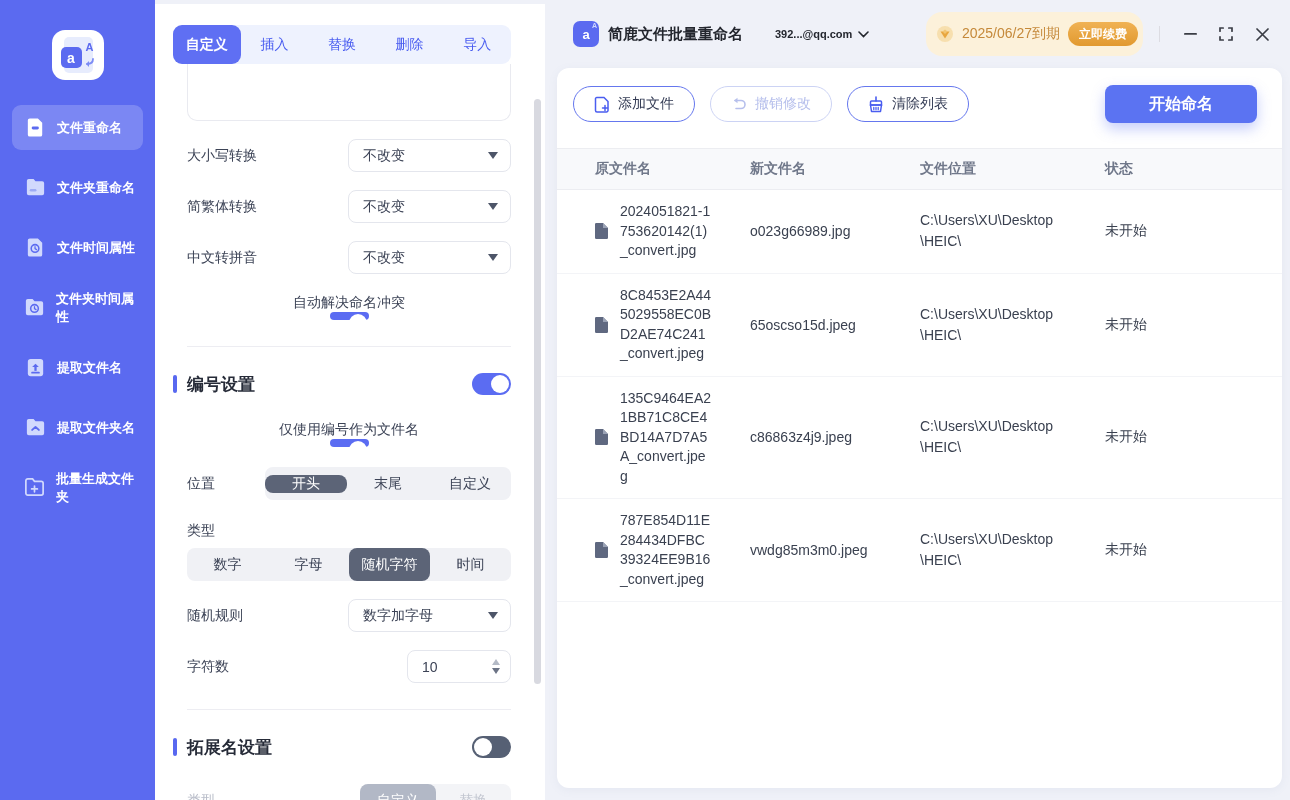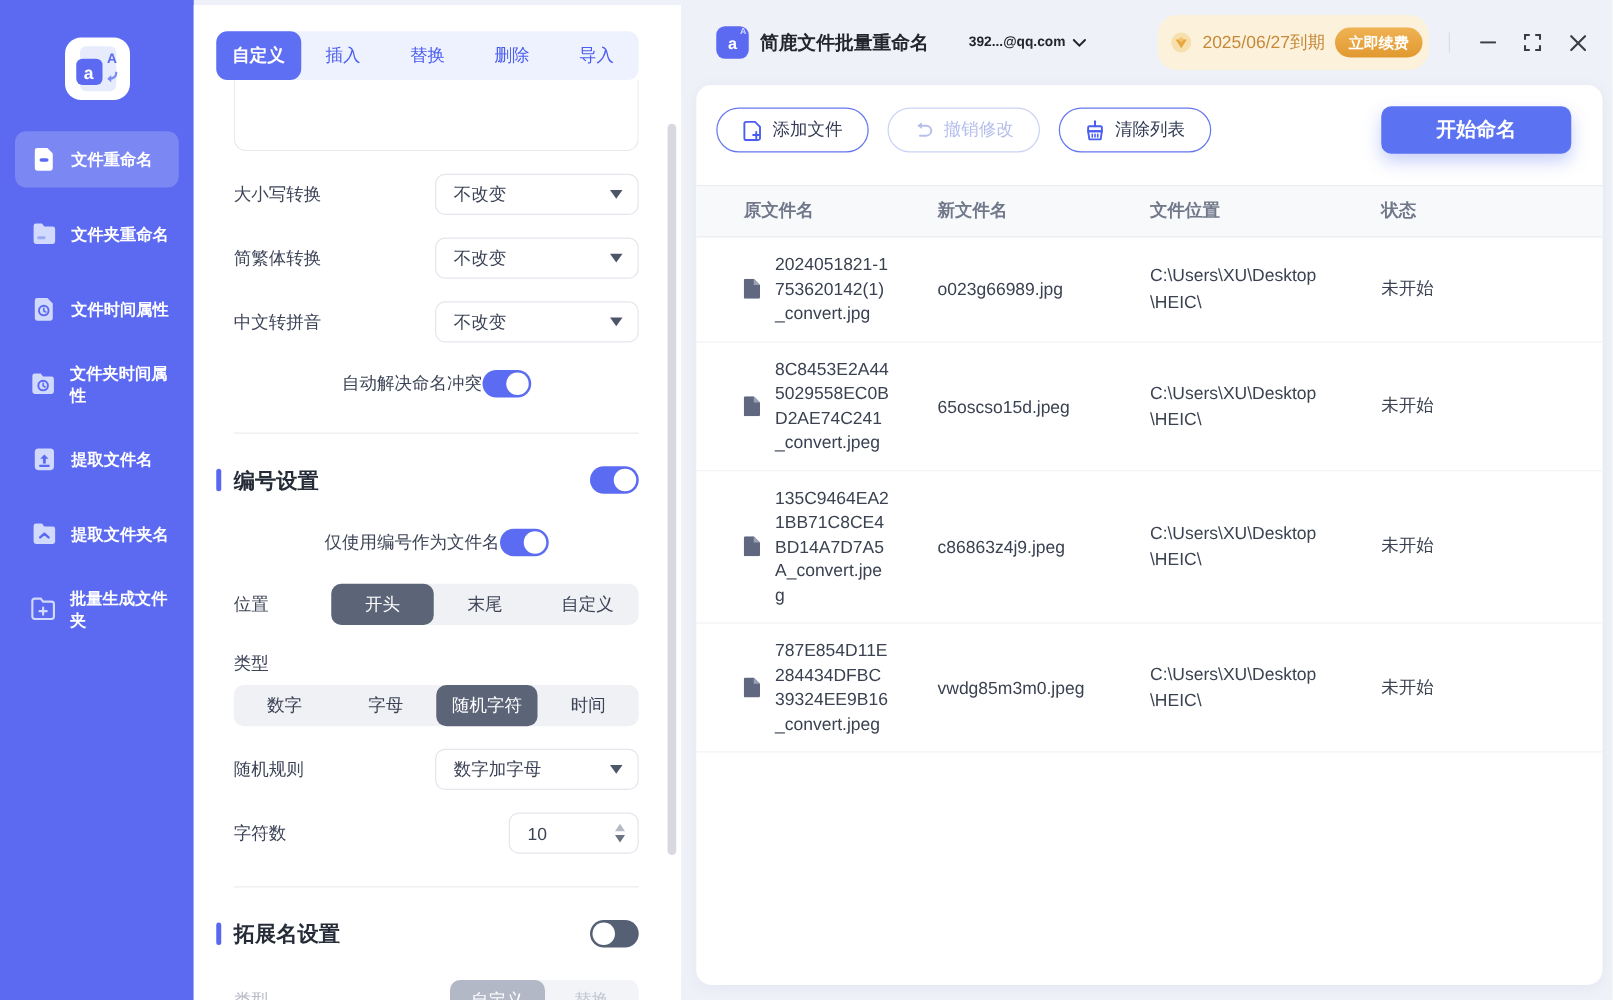--- a/index.html
+++ b/index.html
@@ -21,37 +21,37 @@
   
   .settings { position:absolute; left:155px; top:4px; width:390px; height:800px; background:#fff; padding:21px 34px 0 32px; overflow:hidden; }
   .tabbar { margin-left:-14px; width:338px; height:39px; background:#eef2fe; border-radius:9px; display:flex; }
   .tab { flex:1; display:flex; align-items:center; justify-content:center; font-size:14px; color:#4a5df0; cursor:pointer; border-radius:9px; }
   .tab.active { background:#5f6ff3; color:#fff; font-weight:bold; }
   .textarea-remnant { height:57px; border:1px solid #e9eaf0; border-top:none; border-radius:0 0 10px 10px; }
   .select-row, .char-row { display:flex; justify-content:space-between; align-items:center; margin-top:18px; height:33px; }
   .lbl { font-size:14px; color:#3c4356; }
   .select-box { width:163px; height:33px; border:1px solid #e4e6ed; border-radius:8px; display:flex; align-items:center; padding:0 12px 0 14px; font-size:14px; color:#3c4356; cursor:pointer; background:#fff; }
   .select-box .caret { margin-left:auto; width:0; height:0; border-left:5px solid transparent; border-right:5px solid transparent; border-top:7px solid #4d5568; }
-  .toggle-row { display:flex; justify-content:center; align-items:center; margin-top:20px; height:26px; }
+  .toggle-row { display:flex; justify-content:flex-start; align-items:center; margin-top:20px; height:26px;flex-direction:column; }
   .toggle { width:39px; height:22px; border-radius:11px; position:relative; cursor:pointer; }
   .toggle.on { background:#5b6cf2; }
   .toggle.off { background:#566074; }
   .toggle .knob { position:absolute; top:2px; width:18px; height:18px; background:#fff; border-radius:50%; }
   .toggle.on .knob { right:2px; }
   .toggle.off .knob { left:2px; }
   .divider { height:1px; background:#ededf2; margin-top:26px; }
   .section-head { margin-top:24px; display:flex; align-items:center; height:26px; }
   .accent-bar { width:4px; height:18px; background:#5868f0; border-radius:2px; margin:0 10px 0 -14px; }
   .section-title { font-size:17px; font-weight:bold; color:#262b38; }
   .section-head .toggle { margin-left:auto; }
   .seg-row { display:flex; justify-content:space-between; align-items:center; margin-top:20px; height:33px; }
   .seg { height:33px; background:#f0f1f5; border-radius:8px; display:flex; }
   .seg-opt { flex:1; display:flex; align-items:center; justify-content:center; font-size:14px; color:#3c4356; border-radius:8px; cursor:pointer; white-space:nowrap; padding:0 12px; }
   .seg-opt.active { background:#5c6477; color:#fff; }
-  .seg.pos { width:246px; }
+  .seg.pos { width:246px;align-items:center; }
   .lbl-plain { margin-top:22px; font-size:14px; color:#3c4356; }
   .seg.full { margin-top:8px; width:324px; }
   .spinner { width:104px; height:33px; border:1px solid #e4e6ed; border-radius:8px; display:flex; align-items:center; padding:0 10px 0 14px; font-size:14px; color:#3c4356; }
   .spin-arrows { margin-left:auto; display:flex; flex-direction:column; gap:3px; cursor:pointer; }
   .spin-up { width:0; height:0; border-left:4px solid transparent; border-right:4px solid transparent; border-bottom:6px solid #b4bac6; }
   .spin-down { width:0; height:0; border-left:4px solid transparent; border-right:4px solid transparent; border-top:6px solid #6b7385; }
   .ext-row { display:flex; justify-content:space-between; align-items:center; margin-top:24px; height:33px; }
   .ext-row .lbl { color:#b9bdc9; }
   .seg.ext { width:151px; background:#f3f4f7; }
   .seg.ext .seg-opt { color:#c3c7d1; }

